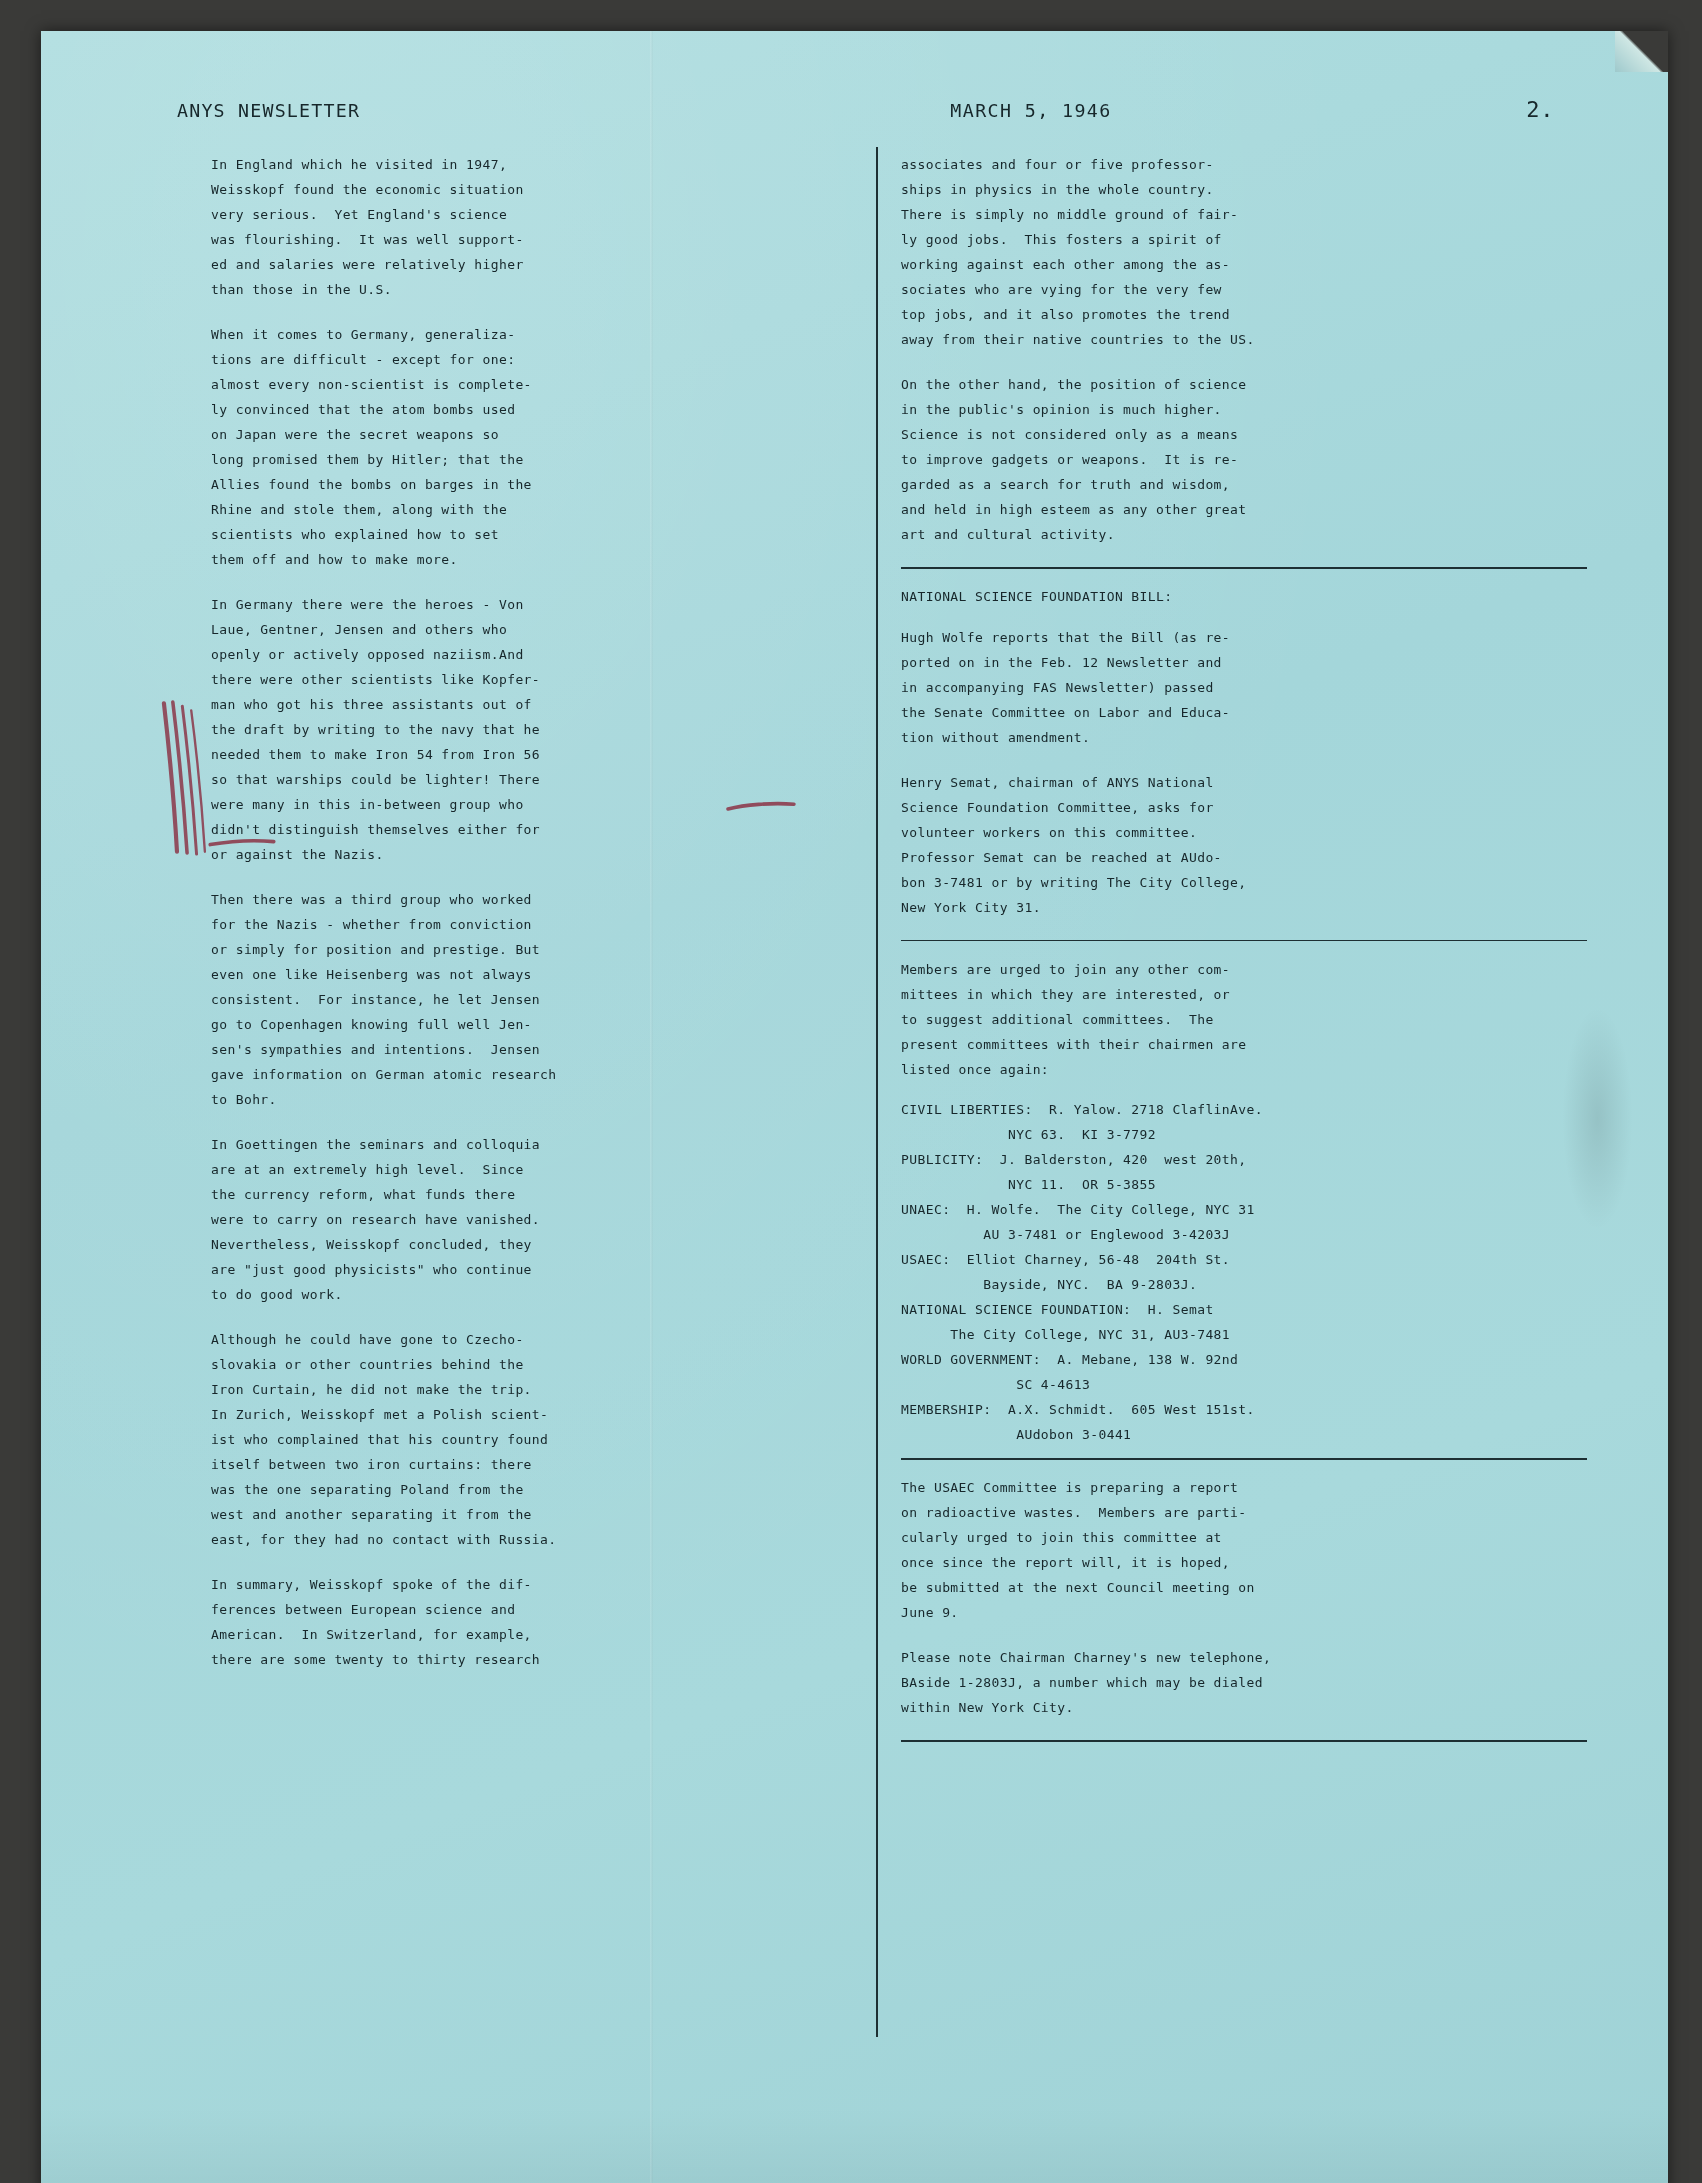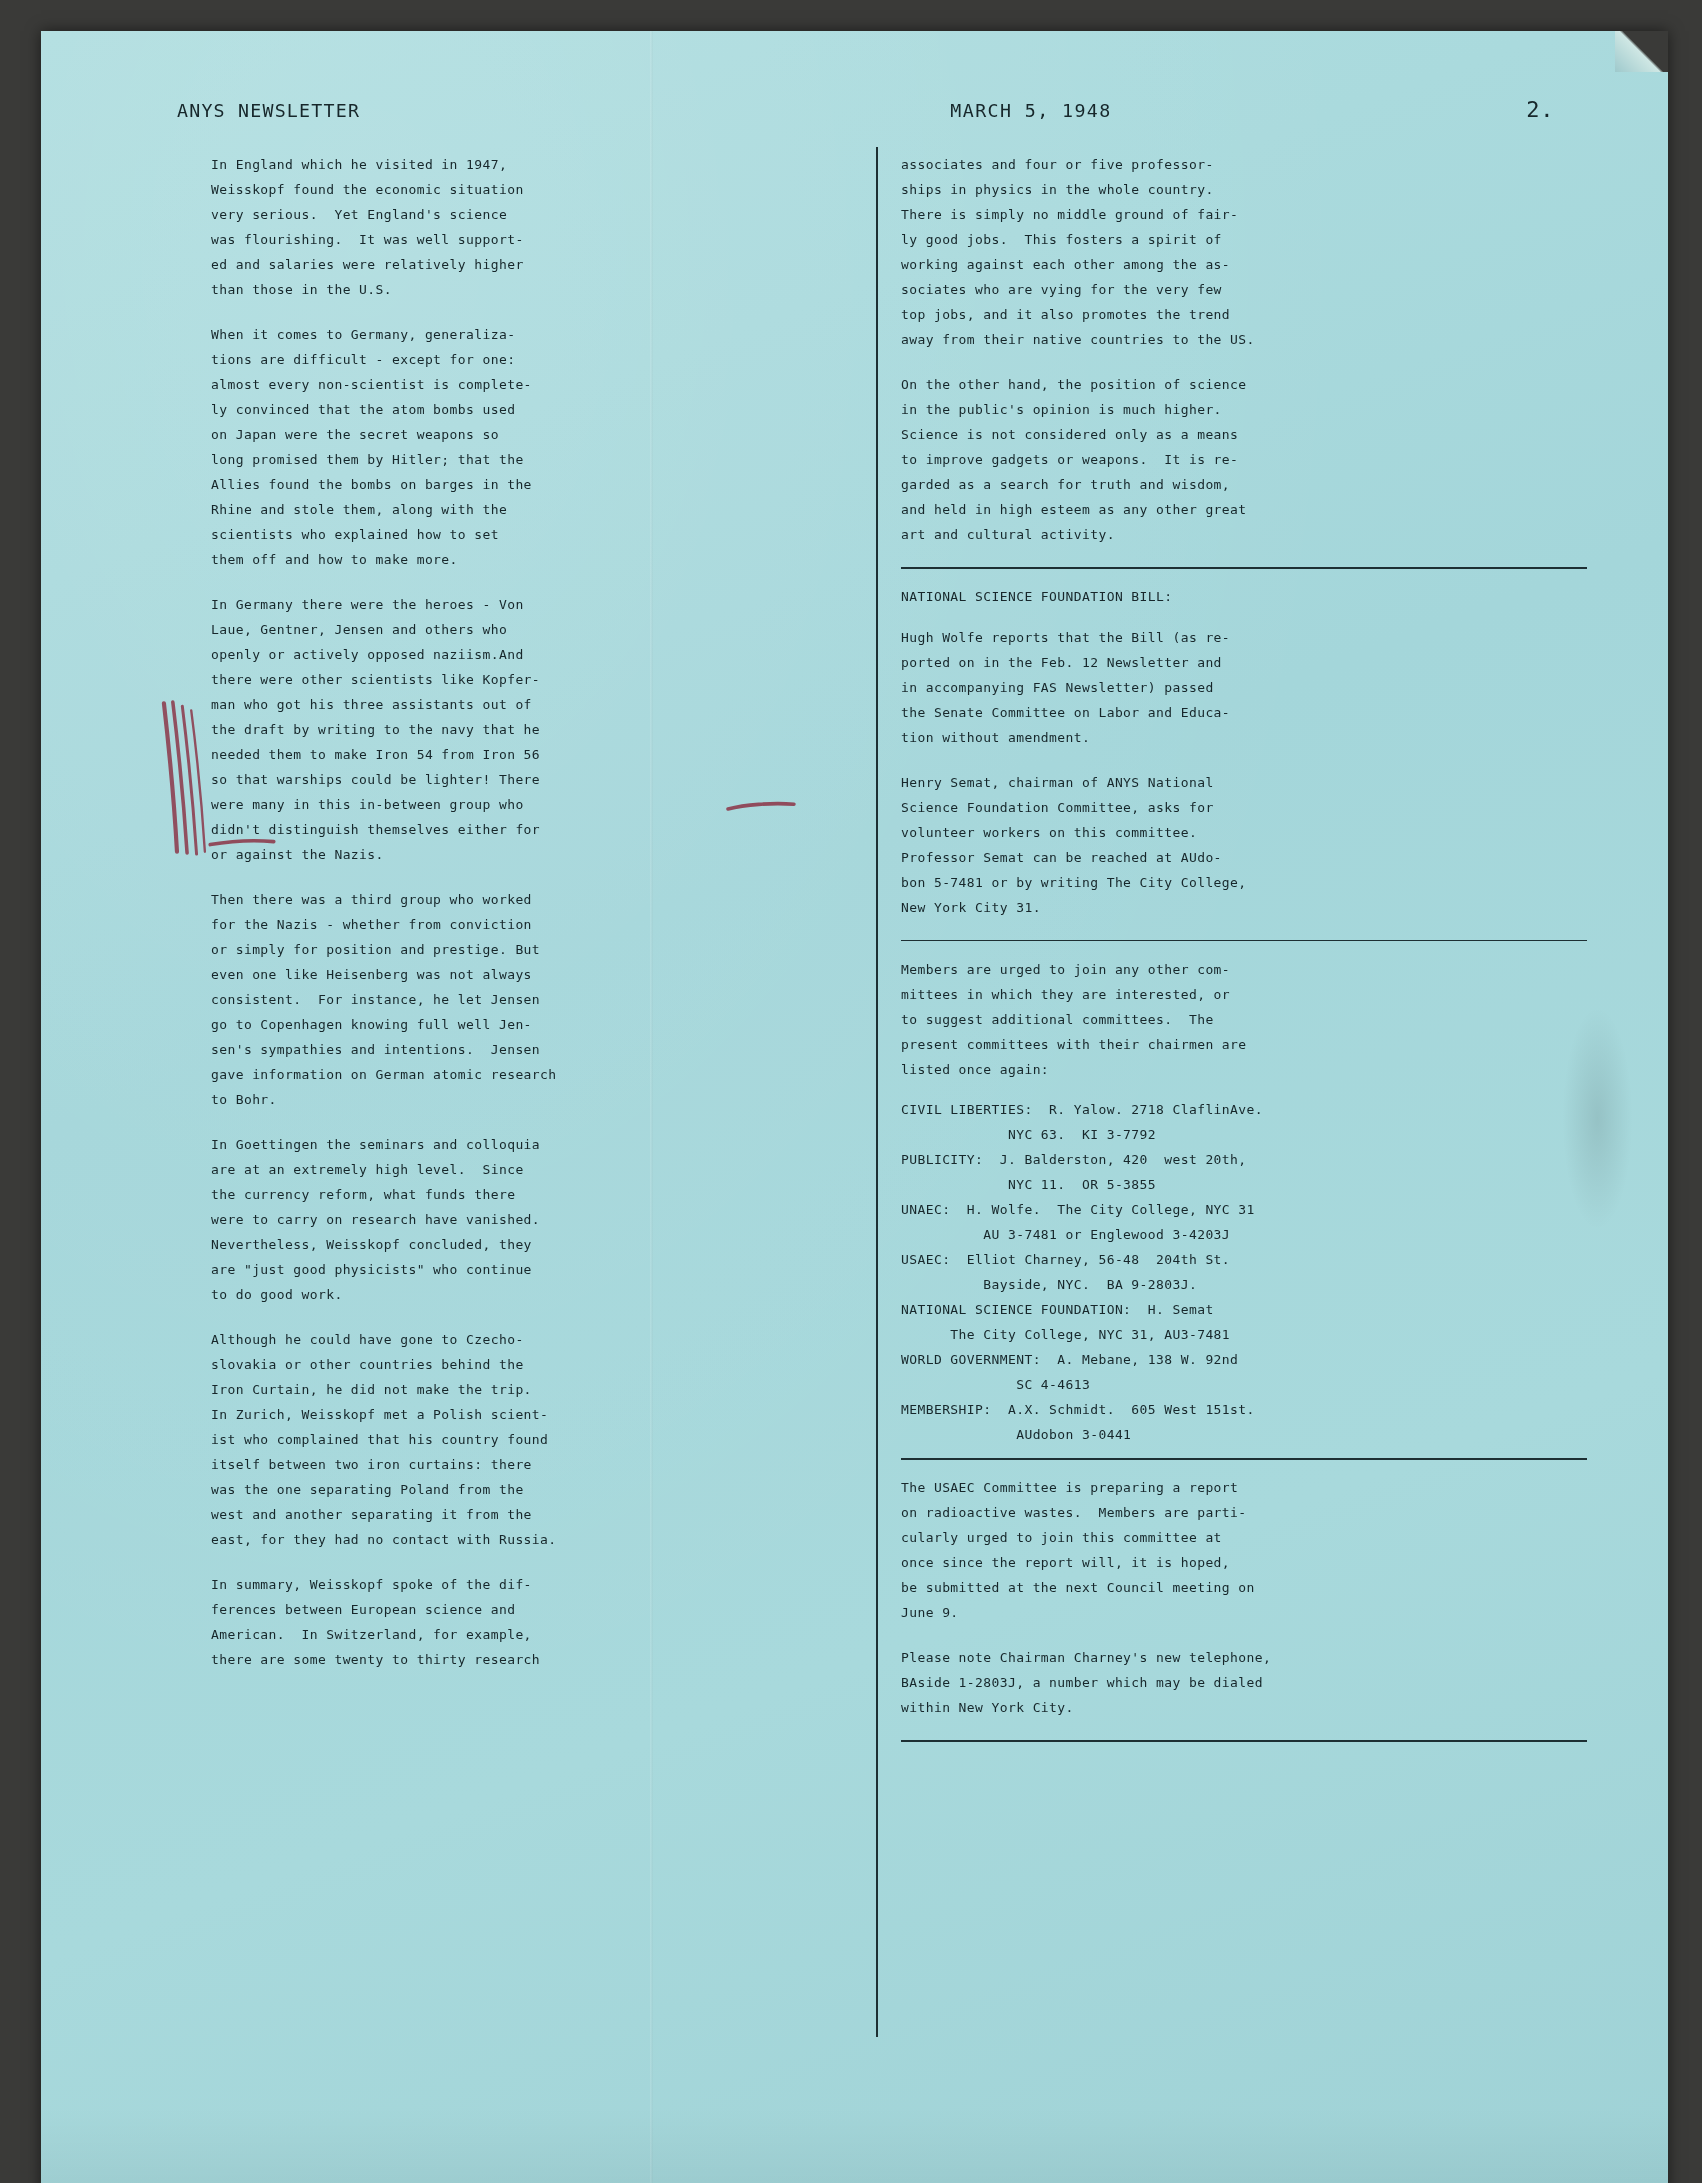--- a/index.html
+++ b/index.html
@@ -127,21 +127,21 @@
 <body>
 
 <div id="page">
 
   <div id="corner-fold"></div>
   <div id="crease"></div>
   <div id="smudge-1"></div>
 
   <div id="header">
     <span class="hdr-left">ANYS NEWSLETTER</span>
-    <span class="hdr-mid">MARCH 5, 1948</span>
+    <span class="hdr-mid">MARCH 5, 1946</span>
     <span class="hdr-right">2.</span>
   </div>
 
   <div id="vrule"></div>
 
   <div class="col" id="col-left">
     <p class="para">In England which he visited in 1947,
 Weisskopf found the economic situation
 very serious.  Yet England's science
 was flourishing.  It was well support-
@@ -221,21 +221,21 @@
     <p class="para tight">NATIONAL SCIENCE FOUNDATION BILL:</p>
     <p class="para">Hugh Wolfe reports that the Bill (as re-
 ported on in the Feb. 12 Newsletter and
 in accompanying FAS Newsletter) passed
 the Senate Committee on Labor and Educa-
 tion without amendment.</p>
     <p class="para">Henry Semat, chairman of ANYS National
 Science Foundation Committee, asks for
 volunteer workers on this committee.
 Professor Semat can be reached at AUdo-
-bon 5-7481 or by writing The City College,
+bon 3-7481 or by writing The City College,
 New York City 31.</p>
 
     <div class="hrule"></div>
 
     <p class="para tight">Members are urged to join any other com-
 mittees in which they are interested, or
 to suggest additional committees.  The
 present committees with their chairmen are
 listed once again:</p>
     <pre class="listing">CIVIL LIBERTIES:  R. Yalow. 2718 ClaflinAve.

